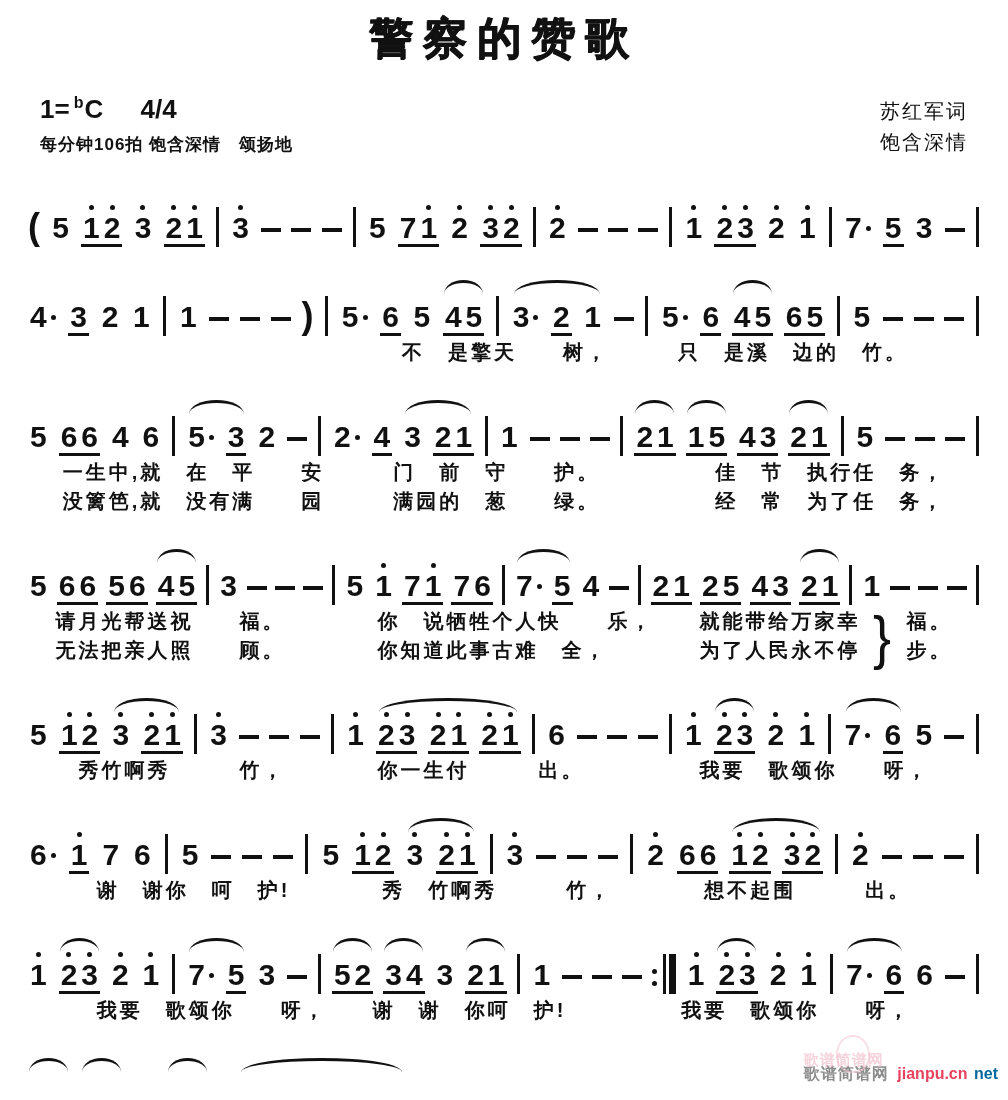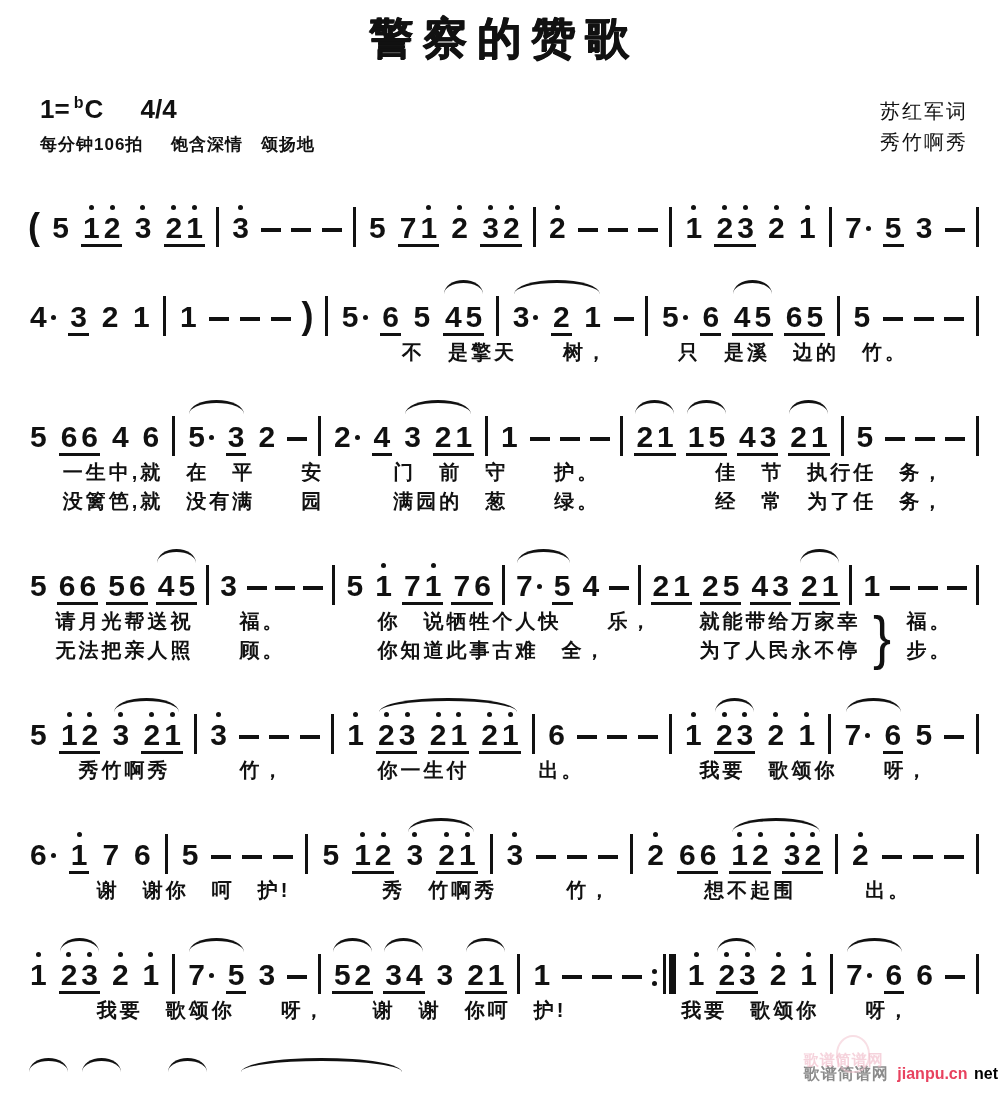--- a/index.html
+++ b/index.html
@@ -9,21 +9,21 @@
   .title{margin:6px 0 0;text-align:center;font-family:"DejaVu Serif","Liberation Serif",serif;
          font-size:44px;font-weight:900;letter-spacing:10px;line-height:52px;
          text-shadow:1px 0 0 #111,0 1px 0 #111;}
   .meta{display:flex;justify-content:space-between;align-items:flex-end;margin-top:30px;padding:0 12px;}
   .meta2{margin-top:4px;}
   .key-wrap{font-size:26px;font-weight:700;text-align:center;}
   .flat{font-size:16px;font-weight:800;vertical-align:super;margin:0 1px 0 4px;}
   .meter{margin-left:30px;font-size:26px;font-weight:700;}
   .credit{font-size:20px;font-weight:400;letter-spacing:2px;}
   .tempo-line{font-size:17px;font-weight:700;letter-spacing:1px;}
-  .tempo-line .expr{margin-left:22px;}
+  .tempo-line .expr{}
   #score{margin-top:10px;}
   .mline{position:relative;display:flex;align-items:flex-end;height:62px;
          padding-top:19px;box-sizing:content-box;margin-top:8px;}
   .mline.full{justify-content:space-between;}
   .mline.short{justify-content:flex-start;gap:12px;}
   .tok{flex:none;}
   .grp{display:inline-flex;align-items:flex-end;padding-bottom:1px;border-bottom:3px solid transparent;}
   .grp.ul{border-bottom-color:#111;}
   .note{display:inline-flex;flex-direction:column;align-items:center;margin:0 2px;}
   .oct{height:9px;display:flex;justify-content:center;align-items:flex-start;}
@@ -46,42 +46,42 @@
   .brace{position:absolute;left:845px;top:-4px;font-size:54px;line-height:62px;
          font-weight:400;transform:scaleY(1.1);transform-origin:top;}
   .wm{position:absolute;right:10px;bottom:15px;}
   .wm-logo{position:absolute;right:128px;top:-16px;width:30px;height:34px;
            border:2px solid #f2c4cf;border-radius:50% 50% 45% 45%;opacity:.55;}
   .wm-ghost{color:#f0b7c6;font-size:15px;font-weight:700;letter-spacing:1px;opacity:.6;
             margin-bottom:-6px;}
   .wm-line{font-size:16px;}
   .wm-cn{color:#8b8b8b;font-weight:600;letter-spacing:1px;}
   .wm-url{color:#e8425f;font-weight:700;text-decoration:none;margin-left:4px;}
-  .wm-net{color:#000000;font-weight:600;margin-left:2px;}
+  .wm-net{color:#0369a1;font-weight:600;margin-left:2px;}
 </style>
 </head>
 <body>
 
 <div class="page">
   <h1 class="title">警察的赞歌</h1>
 
   <div class="meta">
     <div class="key-wrap">
       <span>1=</span><span class="flat">b</span><span>C</span>
       <span class="meter">4/4</span>
     </div>
     <div class="credit">苏红军词</div>
   </div>
 
   <div class="meta meta2">
     <div class="tempo-line">
       <span>每分钟106拍</span>
       <span class="expr">饱含深情　颂扬地</span>
     </div>
-    <div class="credit">秀竹啊秀</div>
+    <div class="credit">饱含深情</div>
   </div>
 
   <div id="score">
       <div class="mline full">
         <div class="tok paren">(</div>
         <div class="tok grp">
           <span class="note">
             <span class="oct"></span>
             <span class="nrow">
               <span class="digit">5</span>

